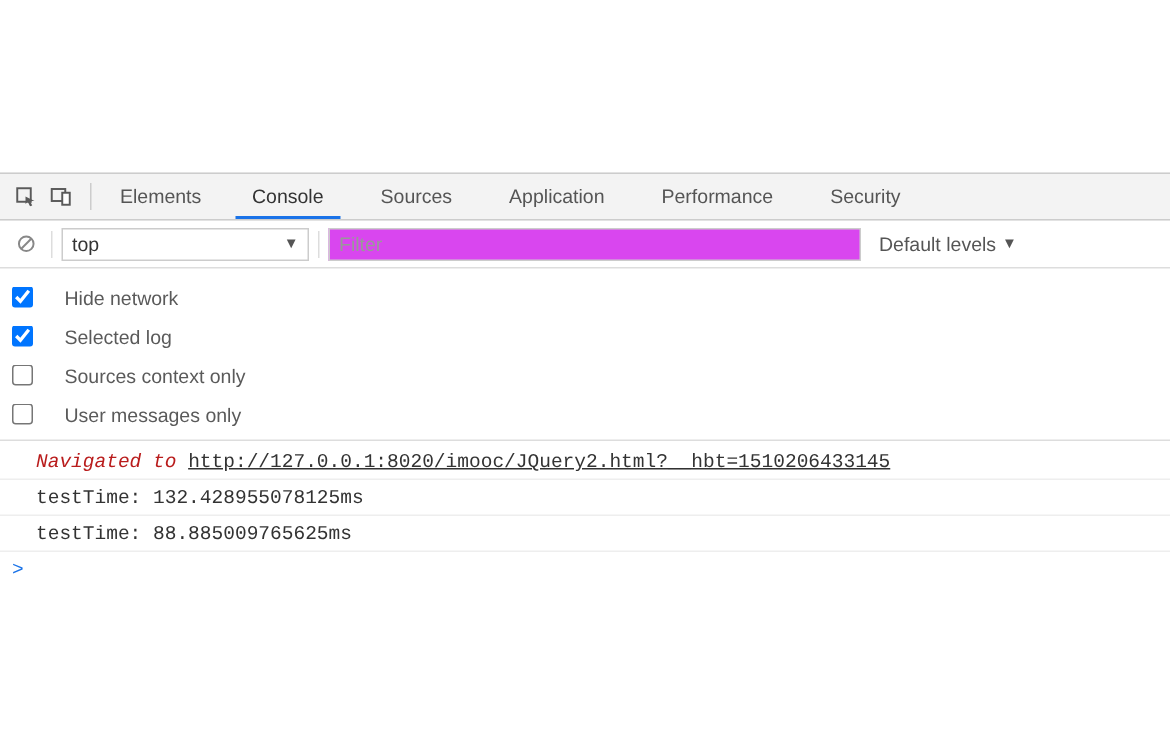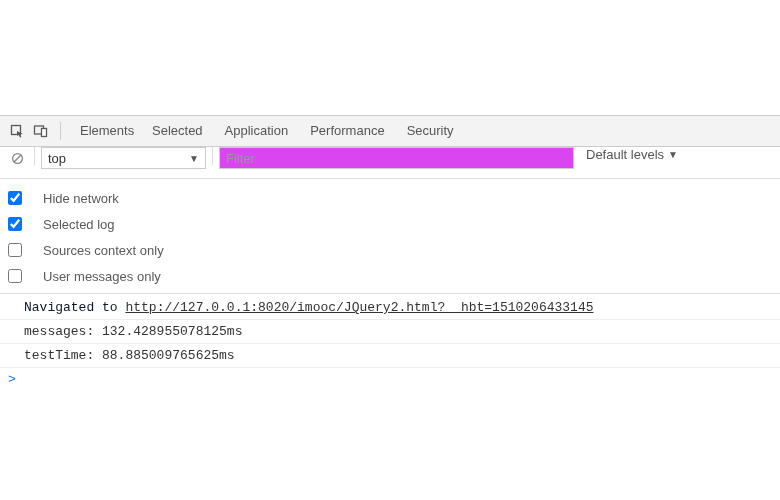--- a/index.html
+++ b/index.html
@@ -28,35 +28,35 @@
   .tabstrip .iconbtn {
     width: 22px; height: 22px;
     display: flex; align-items: center; justify-content: center;
     color: #5a5a5a;
     cursor: pointer;
   }
   .tabstrip .sep {
     width: 1px; height: 18px; background: #ccc;
     margin: 0 6px;
   }
-  .tabs { display: flex; align-items: stretch; gap: 0; height: 100%; }
+  .tabs { display: flex; align-items: stretch; gap: 16px; height: 100%; }
   .tab {
     display: flex; align-items: center;
     padding: 0 11px;
     color: #555;
     cursor: pointer;
     border-bottom: 2px solid transparent;
     max-width: 90px;
     white-space: nowrap; overflow: hidden; text-overflow: ellipsis;
   }
   .tab.active { color: #333; border-bottom: 2px solid #1a73e8; }
 
   
   .toolbar {
-    display: flex; align-items: flex-start;
+    display: flex; align-items: center;
     height: 32px;
     border-bottom: 1px solid #ddd;
     padding: 0 6px;
     gap: 6px;
   }
   .toolbar .iconbtn {
     width: 22px; height: 22px;
     display: flex; align-items: center; justify-content: center;
     color: #888; cursor: pointer;
   }
@@ -98,21 +98,21 @@
   .option-row input[type="checkbox"] { width: 14px; height: 14px; cursor: pointer; }
 
   
   .console { padding: 2px 0; font-family: Consolas, "Courier New", monospace; font-size: 13px; }
   .log-line {
     padding: 4px 8px 4px 24px;
     border-bottom: 1px solid #eee;
     color: #333;
     white-space: pre;
   }
-  .log-line .nav-prefix { color: #0f172a; }
+  .log-line .nav-prefix { color: #b91c1c; font-style: italic; }
   .log-line .nav-url { text-decoration: underline; color: #333; }
   .prompt {
     padding: 4px 8px;
     color: #1a73e8;
     font-family: Consolas, "Courier New", monospace;
     font-size: 13px;
   }
 </style>
 </head>
 <body>
@@ -130,22 +130,25 @@
     <svg width="16" height="16" viewBox="0 0 16 16">
         <rect x="1.5" y="3" width="9" height="8" fill="none" stroke="#5a5a5a" stroke-width="1.3"></rect>
         <rect x="8.5" y="5.5" width="5" height="8" fill="#fff" stroke="#5a5a5a" stroke-width="1.3"></rect>
       </svg>
   </div>
   <div class="sep"></div>
   <div class="tabs">
     <div class="tab" style="max-width:72px">
         <span>Elements</span>
       </div>
+    <div class="tab active">
+        <span>Console</span>
+      </div>
     <div class="tab">
-        <span>Selected</span>
+        <span>Sources</span>
       </div>
     <div class="tab">
         <span>Application</span>
       </div>
     <div class="tab" style="max-width:110px">
         <span>Performance</span>
       </div>
     <div class="tab">
         <span>Security</span>
       </div>
@@ -186,16 +189,16 @@
     <span>Sources context only</span>
   </label>
   <label class="option-row">
     <input type="checkbox" style="">
     <span>User messages only</span>
   </label>
 </div>
 
 <div class="console">
   <div class="log-line"><span class="nav-prefix">Navigated to </span><span class="nav-url">http://127.0.0.1:8020/imooc/JQuery2.html?__hbt=1510206433145</span></div>
-  <div class="log-line">messages: 132.428955078125ms</div>
+  <div class="log-line">testTime: 132.428955078125ms</div>
   <div class="log-line">testTime: 88.885009765625ms</div>
   <div class="prompt"><span>&gt;</span></div>
 </div>
 
 </body></html>

